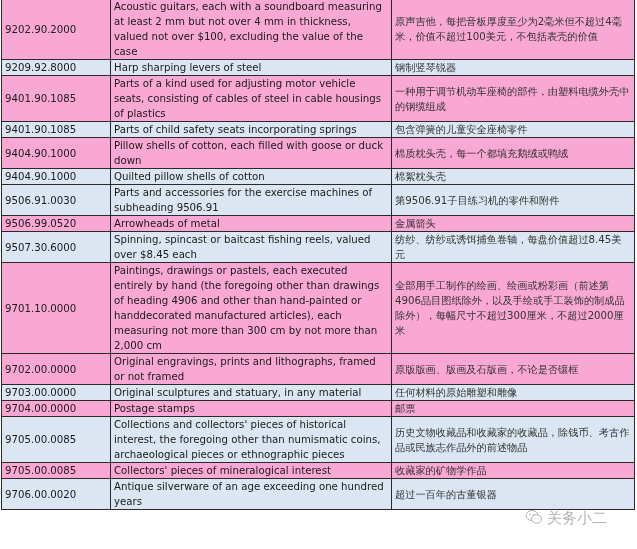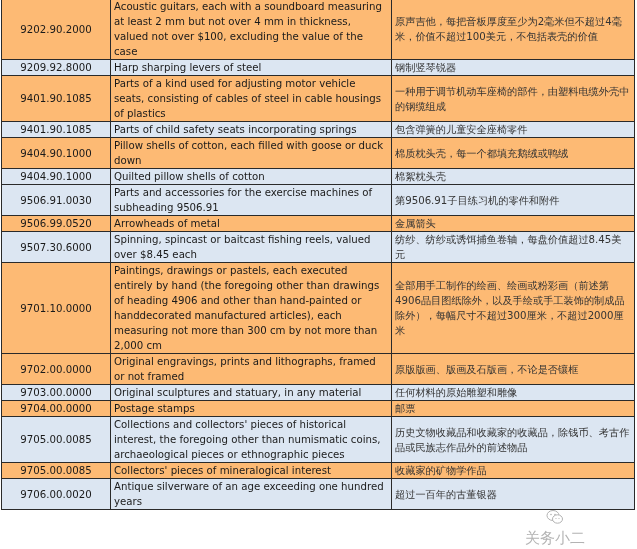--- a/index.html
+++ b/index.html
@@ -2,27 +2,27 @@
 <html><head>
   <meta charset="utf-8">
   <style>
     html, body { margin: 0; padding: 0; background: #ffffff; }
     body { width: 637px; height: 549px; overflow: hidden; position: relative;
            font-family: "DejaVu Sans", "Liberation Sans", sans-serif; color: #1a1a1a; }
     table.tariff { position: absolute; left: 1px; top: -2px; border-collapse: collapse;
                    table-layout: fixed; width: 634px; }
     table.tariff td { border: 1px solid #2a2a2a; padding: 0 3px; font-size: 10.2px;
                       line-height: 15px; vertical-align: middle; overflow: hidden; }
-    td.code { width: 102px; text-align: center; }
+    td.code { width: 102px; }
     td.en { width: 274px; }
     td.cn { width: 236px; font-size: 9.6px; color: #333; }
     tr.shaded td { background: #dce6f2; }
-    tr.plain td { background: #fdba74; }
+    tr.plain td { background: #f9a8d4; }
     .watermark { position: absolute; left: 525px; top: 509px; color: #b3b3b3;
-                 font-size: 15px; display: flex; align-items: center; gap: 4px; flex-direction: column; }
+                 font-size: 15px; display: flex; gap: 4px; }
     .wm-icon { width: 18px; height: 16px; }
   </style>
 </head>
 <body>
 
 <table class="tariff">
   <tbody id="tbody">
       <tr class="plain" style="height: 48px;">
         <td class="code">9202.90.2000</td>
         <td class="en">Acoustic guitars, each with a soundboard measuring at least 2 mm but not over 4 mm in thickness, valued not over $100, excluding the value of the case</td>

